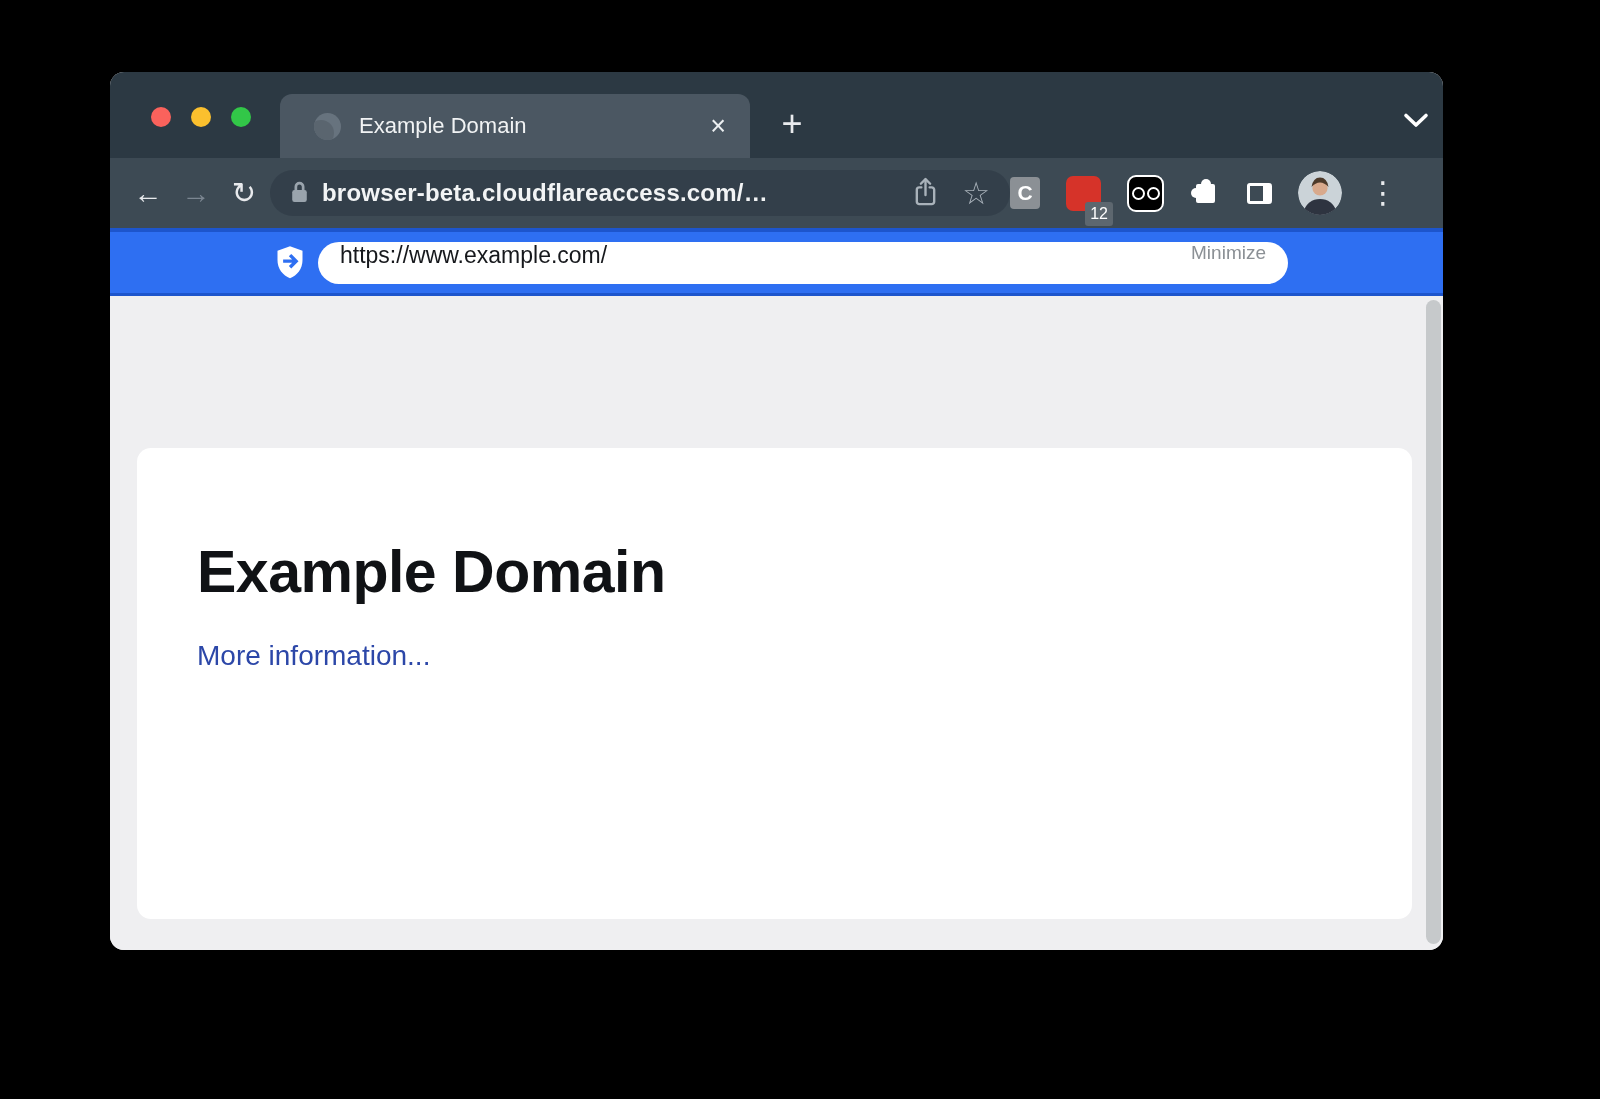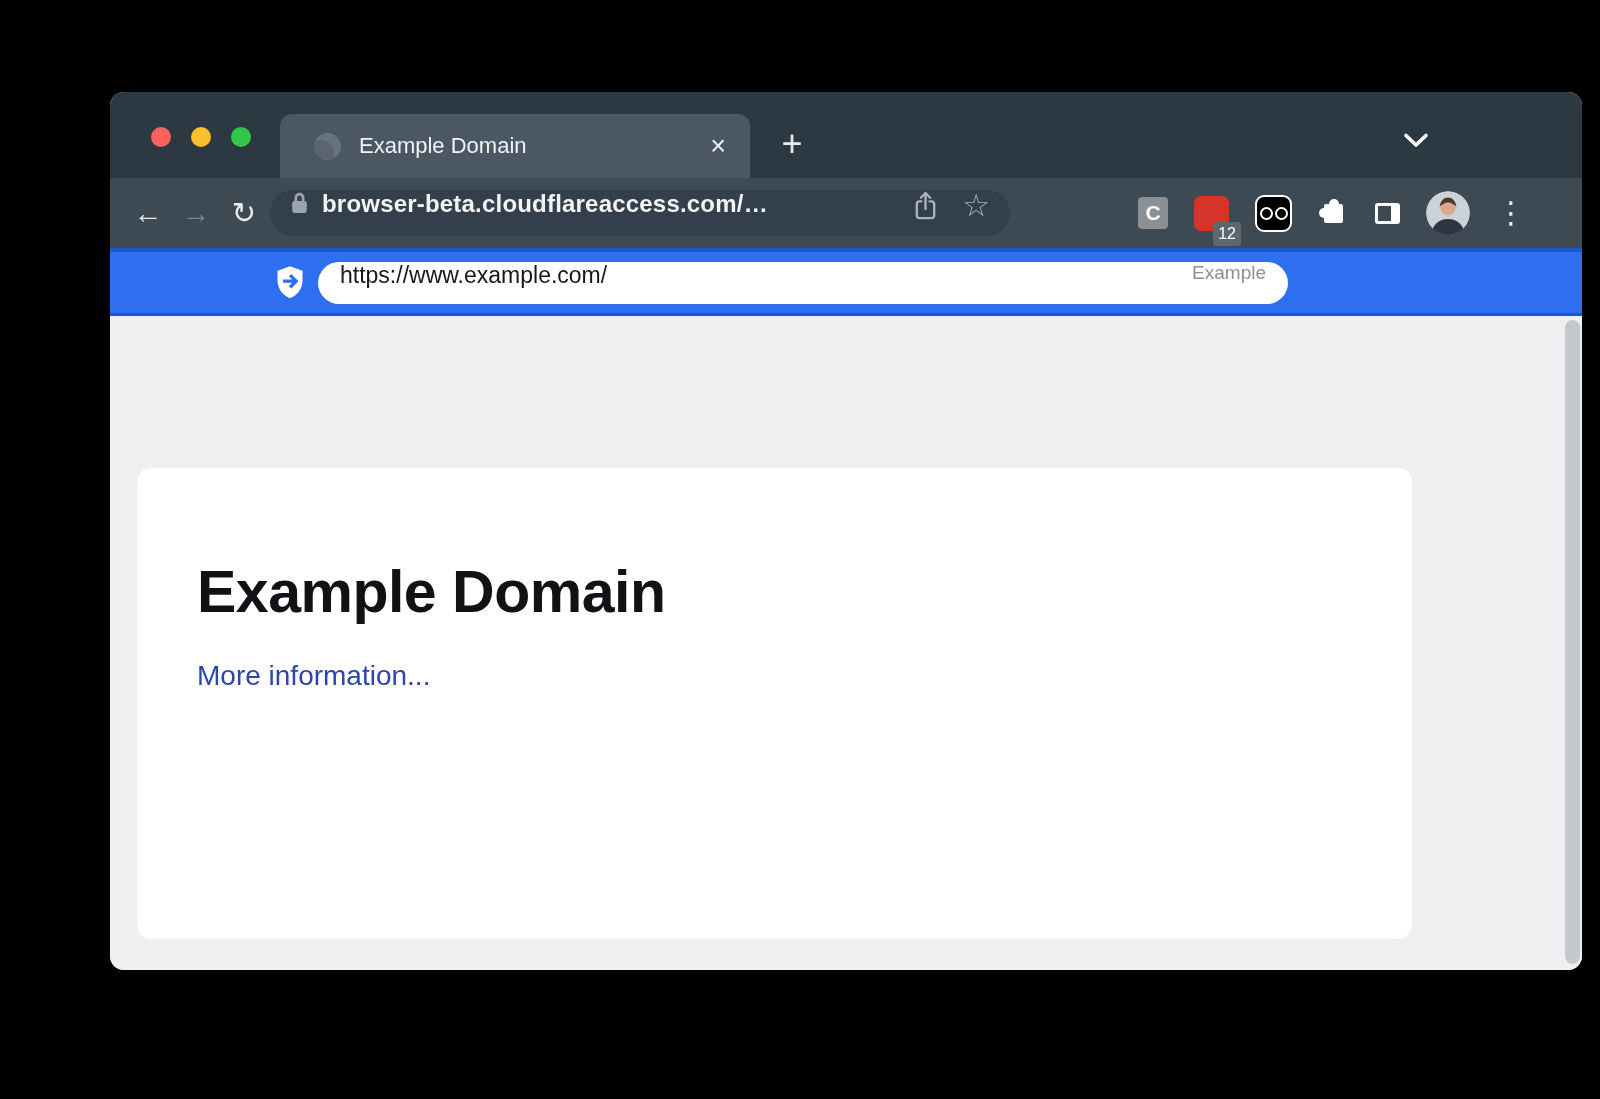--- a/index.html
+++ b/index.html
@@ -6,22 +6,22 @@
     --titlebar:#2c3943; --toolbar:#3d4a54; --tab:#4b5762; --omnibox:#333f4a;
     --accent-blue:#2e6ff2; --accent-blue-dark:#1d55cc; --page-bg:#efeff1;
     --link:#2c47a8; --traffic-red:#fa625c; --traffic-yellow:#fbc02e; --traffic-green:#32c748;
     --scrollbar-thumb:#c6c9cb;
   }
   *{box-sizing:border-box}
   html,body{margin:0;padding:0}
   body{width:1600px;height:1099px;background:#000;position:relative;overflow:hidden;
        font-family:"Liberation Sans","DejaVu Sans",sans-serif;}
 
-  .window{position:absolute;left:110px;top:72px;width:1472px;height:878px;
-          border-radius:14px;overflow:hidden;background:var(--page-bg);margin-top:20px;}
+  .window{position:absolute;left:110px;top:72px;width:1333px;height:878px;
+          border-radius:14px;overflow:hidden;background:var(--page-bg);}
 
   
   .tabstrip{height:86px;background:var(--titlebar);position:relative;}
   .dot{position:absolute;top:35px;width:20px;height:20px;border-radius:50%;}
   .dot.red{left:41px;background:var(--traffic-red)}
   .dot.yellow{left:81px;background:var(--traffic-yellow)}
   .dot.green{left:121px;background:var(--traffic-green)}
   .tab{position:absolute;left:170px;top:22px;width:470px;height:64px;background:var(--tab);
        border-radius:12px 12px 0 0;display:flex;align-items:center;padding:0 24px 0 34px;}
   .globe{width:27px;height:27px;border-radius:50%;background:#67737e;position:relative;overflow:hidden;flex:none}
@@ -32,21 +32,21 @@
           color:#e8eaed;font-size:36px;font-weight:300}
   .strip-chevron{position:absolute;left:1292px;top:40px}
 
   
   .toolbar{height:70px;background:var(--toolbar);display:flex;align-items:center;
            padding:0 56px 0 16px;position:relative;}
   .navbtn{width:44px;height:44px;display:flex;align-items:center;justify-content:center;
           color:#e8eaed;font-size:29px;margin-right:4px;flex:none}
   .navbtn.fwd{color:#7b8691}
   .omnibox{width:740px;height:46px;border-radius:23px;background:var(--omnibox);
-           display:flex;padding:0 20px;flex:none}
+           display:flex;align-items:center;padding:0 20px;flex:none}
   .omni-url{color:#f2f4f5;font-size:24px;font-weight:600;margin-left:13px;white-space:nowrap;letter-spacing:.2px}
   .omni-spacer{flex:1}
   .star{color:#a9b2ba;font-size:31px;margin-left:24px;line-height:1}
   .ext{display:flex;align-items:center;margin-left:auto;gap:26px}
   .cext{width:30px;height:32px;background:#8b9095;border-radius:4px;color:#fff;font-weight:700;
         font-size:21px;display:flex;align-items:center;justify-content:center}
   .lp{width:35px;height:35px;background:#d63329;border-radius:7px;position:relative;
       display:flex;align-items:center;justify-content:center;gap:13px;flex:none}
   .lp i{width:5px;height:5px;background:#fff;border-radius:50%}
   .lp .bar{width:3px;height:12px;background:#fff;border-radius:2px;margin-left:1px}
@@ -160,21 +160,21 @@
 
   <div class="accessbar">
     <span class="shield">
       <svg width="30" height="35" viewBox="0 0 24 28">
         <path d="M12 1 L22 4.5 V12 c0 7.2 -4.3 12.3 -10 14.5 C6.3 24.3 2 19.2 2 12 V4.5 Z" fill="#ffffff"></path>
         <path d="M6.5 11.6 h7.2 l-2.6 -2.6 1.9 -1.9 5.8 5.8 -5.8 5.8 -1.9 -1.9 2.6 -2.6 H6.5 Z" fill="#2e6ff2"></path>
       </svg>
     </span>
     <div class="iso-pill">
       <span class="iso-url">https://www.example.com/</span>
-      <span class="minimize">Example</span>
+      <span class="minimize">Minimize</span>
     </div>
   </div>
 
   <div class="page">
     <div class="card">
       <h1>Example Domain</h1>
       <a class="morelink">More information...</a>
     </div>
     <div class="scrollthumb"></div>
   </div>

